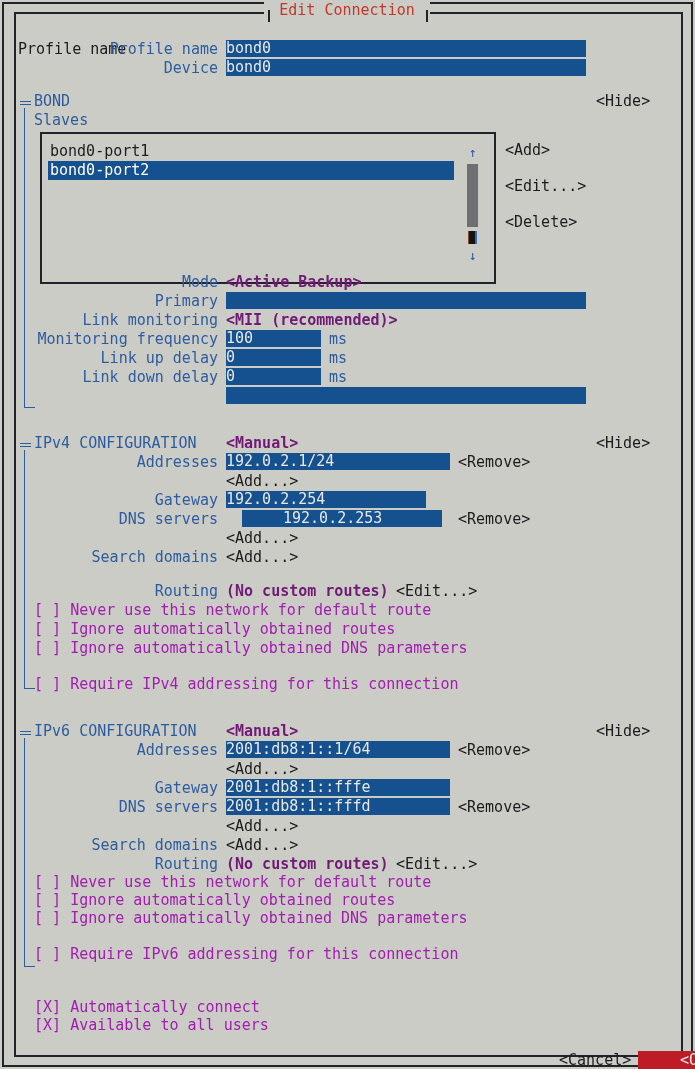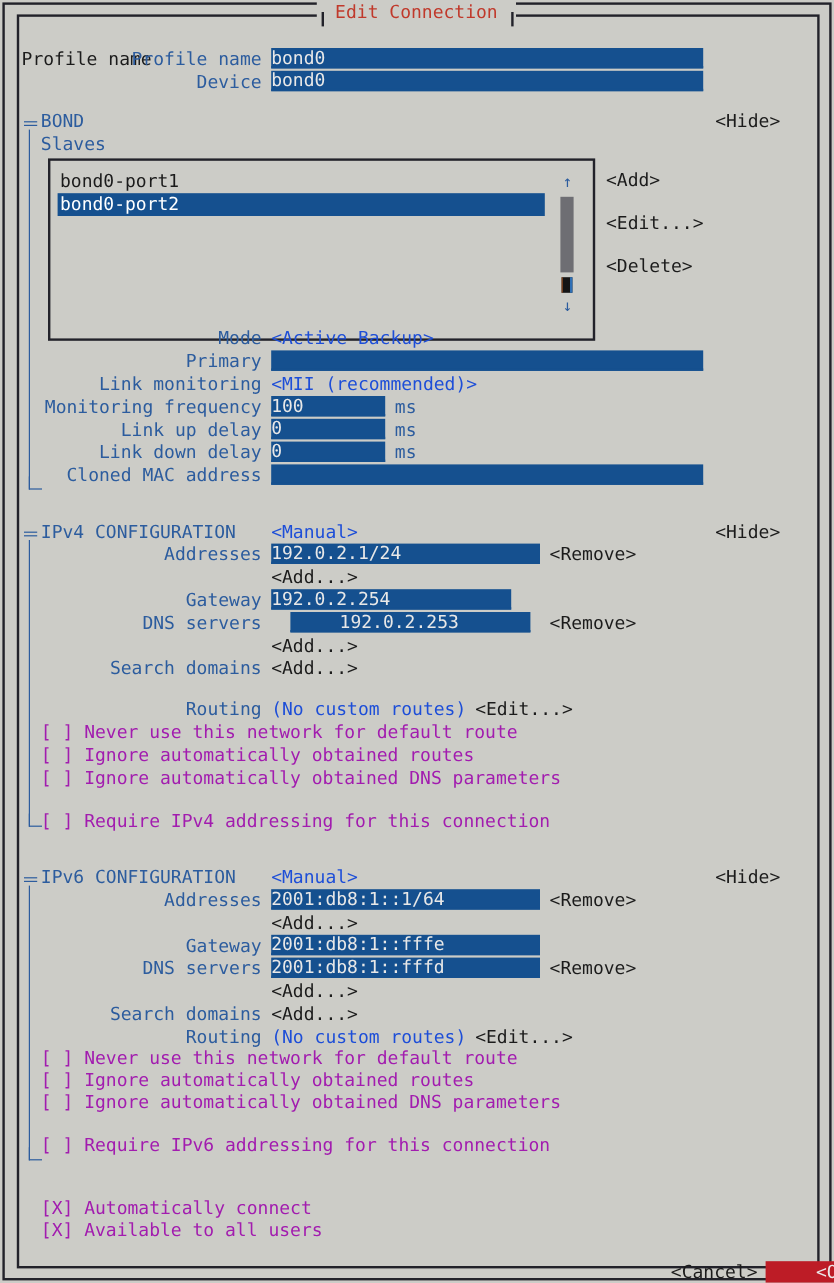--- a/index.html
+++ b/index.html
@@ -78,22 +78,23 @@
     position: absolute;
     white-space: pre;
   }
   .lbl {
     color: #2c5c9e;
     text-align: right;
     white-space: pre;
   }
   .lbl-left { text-align: left; }
   .val {
-    color: #1d4ed8;
-    white-space: pre;
+    color: #701a75;
+    white-space: pre;
+    font-weight: bold;
   }
   .field {
     background: #15508f;
     color: #e8e8e8;
     border-bottom: 2px solid #15508f;
     box-sizing: border-box;
     height: 17px;
     line-height: 17px;
     overflow: hidden;
     white-space: pre;
@@ -237,21 +238,20 @@
     <div class="row lbl lbl-left" style="left:311px; top:308px;">ms</div>
 
     <div class="row lbl" style="left:0px; top:327px; width:200px;">Link up delay</div>
     <div class="field" style="position:absolute; left:208px; top:327px; width:95px;"><span>0</span><span class="fill">________</span></div>
     <div class="row lbl lbl-left" style="left:311px; top:327px;">ms</div>
 
     <div class="row lbl" style="left:0px; top:346px; width:200px;">Link down delay</div>
     <div class="field" style="position:absolute; left:208px; top:346px; width:95px;"><span>0</span><span class="fill">________</span></div>
     <div class="row lbl lbl-left" style="left:311px; top:346px;">ms</div>
 
-    <div class="row lbl" style="left:0px; top:365px; width:200px;">Cloned MAC address</div>
     <div class="field" style="position:absolute; left:208px; top:365px; width:360px;"><span></span></div>
 
     <div class="tree-eq" style="left:2px; top:420px;"></div>
     <div class="tree-vline" style="left:6px; top:428px; height:238px;"></div>
     <div class="tree-corner" style="left:6px; top:656px;"></div>
 
     <div class="row lbl lbl-left" style="left:16px; top:412px;">IPv4 CONFIGURATION</div>
     <div class="row val" style="left:208px; top:412px;">&lt;Manual&gt;</div>
     <div class="row btn" style="left:578px; top:412px;">&lt;Hide&gt;</div>
 

